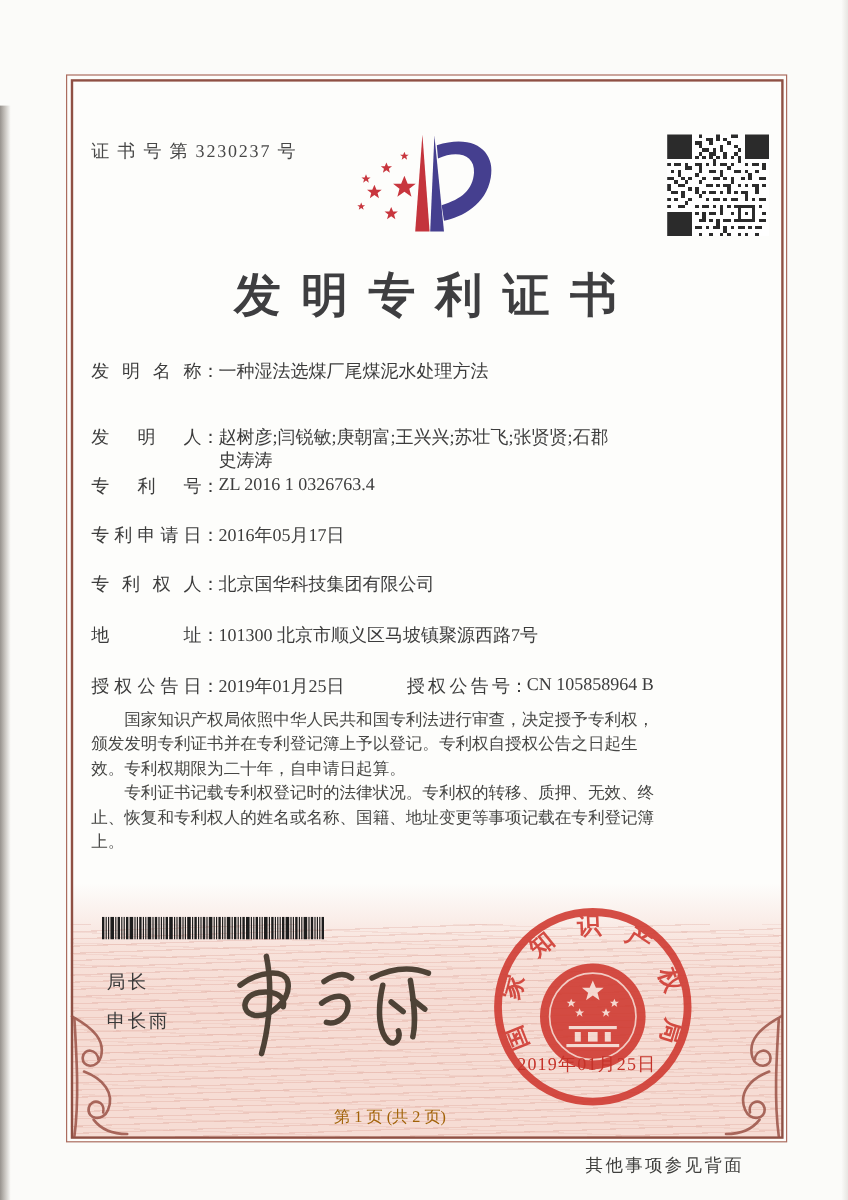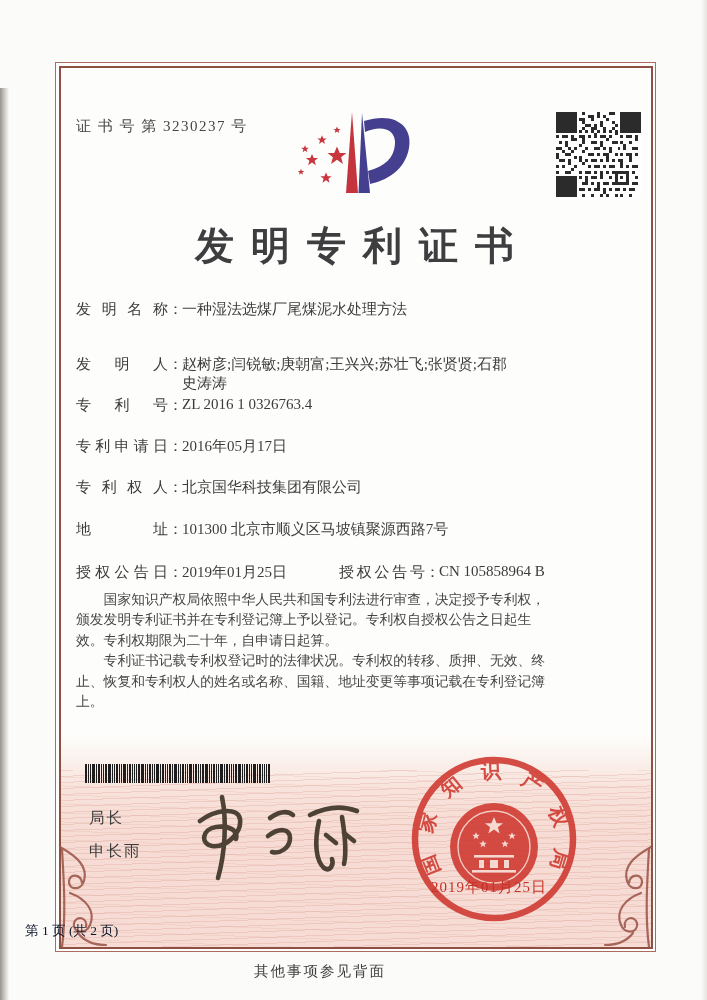--- a/index.html
+++ b/index.html
@@ -46,23 +46,23 @@
   .officer-name{position:absolute;left:89px;top:841px;font-size:15.5px;letter-spacing:2px;color:#3a3a3a;}
   .signature{position:absolute;left:186px;top:791px;}
   
   .seal{position:absolute;left:404px;top:751px;width:180px;height:180px;}
   .seal-date{position:absolute;left:431px;top:878px;font-size:15px;color:#c53229;letter-spacing:1px;z-index:6;}
   
   .orn-br{position:absolute;left:597px;top:843px;z-index:6;}
   .orn-bl{position:absolute;left:58px;top:843px;transform:scaleX(-1);z-index:6;}
   .qr{position:absolute;left:556px;top:112px;width:85px;height:85px;}
   .logo{position:absolute;left:288px;top:100px;}
-  .page-indicator{position:absolute;left:25px;top:922px;width:600px;
-    font-size:13.5px;color:#0f172a;z-index:7;}
-  .back-note{position:absolute;left:20px;top:962px;width:600px;text-align:center;
+  .page-indicator{position:absolute;left:25px;top:922px;width:600px;text-align:center;
+    font-size:13.5px;color:#a16207;z-index:7;}
+  .back-note{position:absolute;left:20px;top:962px;width:600px;text-align:right;
     font-size:14.5px;color:#3f3f3d;letter-spacing:2px;}
 </style>
 </head>
 <body>
 
 <div class="page">
   <div class="scan-left"></div>
   <div class="scan-right"></div>
 
   <div class="frame">

